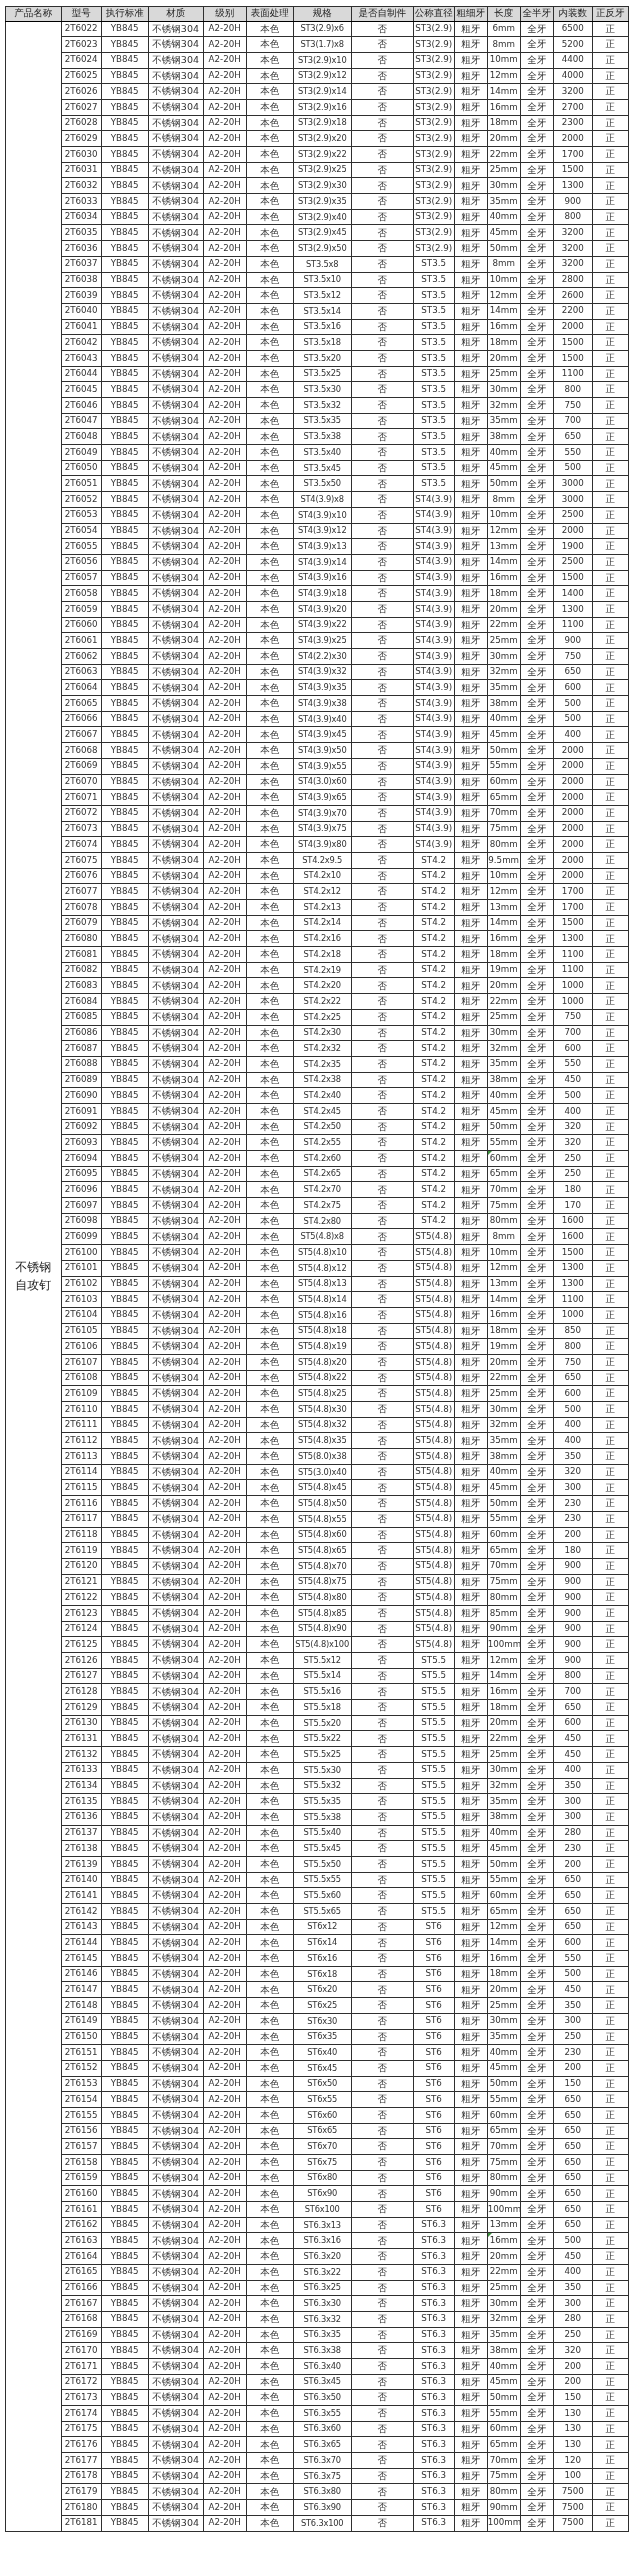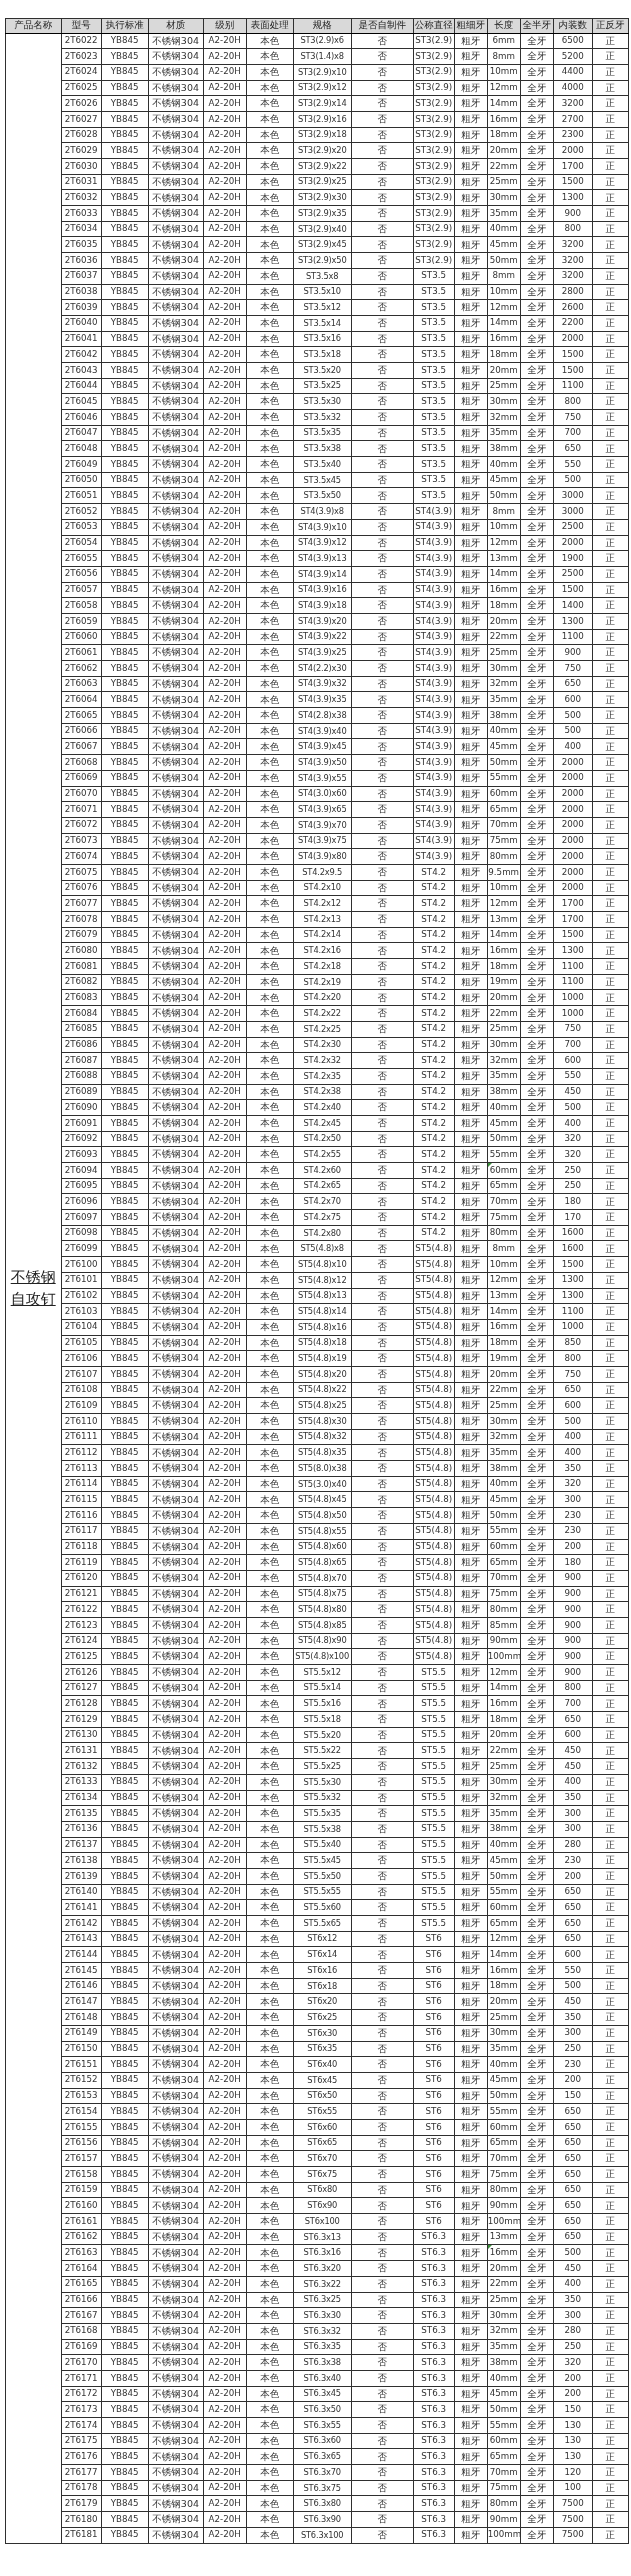--- a/index.html
+++ b/index.html
@@ -5,40 +5,39 @@
   html,body{margin:0;padding:0;}
   body{
     width:631px;height:2576px;background:#ffffff;
     font-family:"DejaVu Sans","Liberation Sans",sans-serif;
   }
   .page{position:relative;width:631px;height:2576px;background:#fff;overflow:hidden;}
   table.spec{
     position:absolute;left:4.7px;top:5.5px;width:624px;
     border-collapse:collapse;table-layout:fixed;
     border:1.6px solid #000;
-    margin-top:12px;
   }
   th,td{
     border:0.8px solid #2f2f2f;
     padding:0;margin:0;
     text-align:center;vertical-align:middle;
     color:#333;font-size:9.5px;line-height:1.1;
     overflow:hidden;white-space:nowrap;
   }
   thead tr{height:15px;}
   thead th{
     background:#d9d9d9;color:#222;font-weight:normal;
     border-bottom:1.6px solid #000;
   }
   tbody tr{height:15.7px;background:#fff;}
   td.lat{font-size:8.7px;}
   td.spec-col{font-size:8.3px;letter-spacing:-0.2px;}
   td.product{
-    white-space:normal;font-size:15px;color:#222;
-    line-height:1.5;padding:0 0;text-decoration:underline;
+    white-space:normal;font-size:12px;color:#222;
+    line-height:1.5;padding:0 6px;
   }
   td.flag{position:relative;}
   td.flag::before{
     content:"";position:absolute;left:0;top:0;width:0;height:0;
     border-top:4px solid #3c8f3c;border-right:4px solid transparent;
   }
 </style>
 </head>
 <body>
 
@@ -94,21 +93,21 @@
           <td>全牙</td>
           <td class="lat">6500</td>
           <td>正</td>
         </tr>
         <tr>
           <td class="lat">2T6023</td>
           <td class="lat">YB845</td>
           <td>不锈钢304</td>
           <td class="lat">A2-20H</td>
           <td>本色</td>
-          <td class="lat spec-col">ST3(1.4)x8</td>
+          <td class="lat spec-col">ST3(1.7)x8</td>
           <td>否</td>
           <td class="lat">ST3(2.9)</td>
           <td>粗牙</td>
           <td class="lat">8mm</td>
           <td>全牙</td>
           <td class="lat">5200</td>
           <td>正</td>
         </tr>
         <tr>
           <td class="lat">2T6024</td>
@@ -724,21 +723,21 @@
           <td>全牙</td>
           <td class="lat">600</td>
           <td>正</td>
         </tr>
         <tr>
           <td class="lat">2T6065</td>
           <td class="lat">YB845</td>
           <td>不锈钢304</td>
           <td class="lat">A2-20H</td>
           <td>本色</td>
-          <td class="lat spec-col">ST4(2.8)x38</td>
+          <td class="lat spec-col">ST4(3.9)x38</td>
           <td>否</td>
           <td class="lat">ST4(3.9)</td>
           <td>粗牙</td>
           <td class="lat">38mm</td>
           <td>全牙</td>
           <td class="lat">500</td>
           <td>正</td>
         </tr>
         <tr>
           <td class="lat">2T6066</td>

